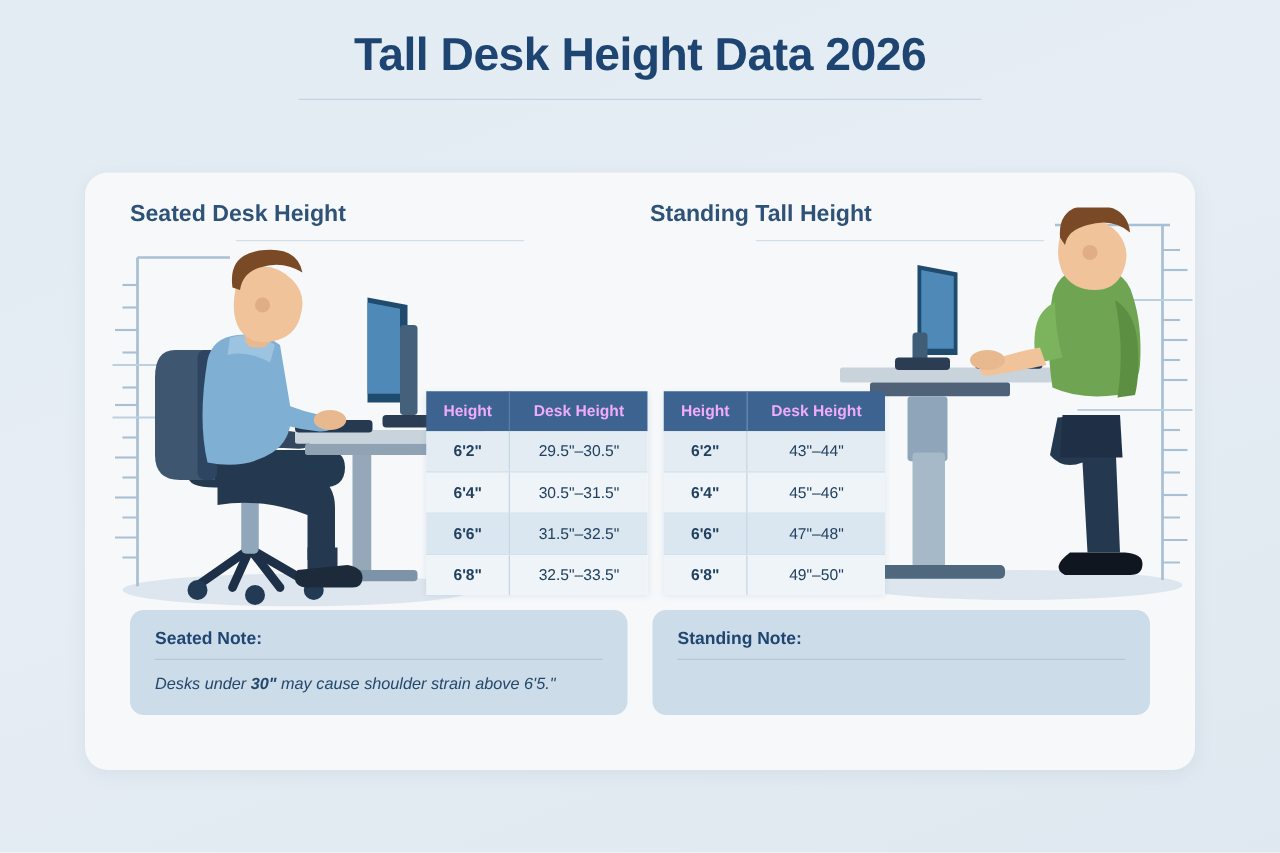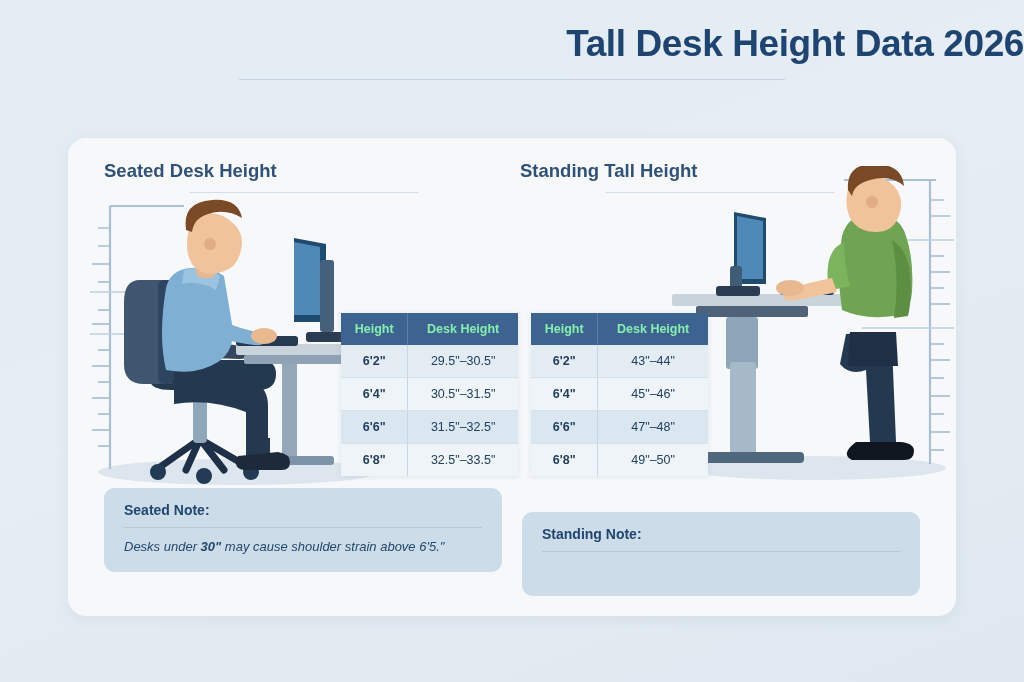--- a/index.html
+++ b/index.html
@@ -12,21 +12,21 @@
   }
 
   body {
     background: linear-gradient(160deg, #e3ecf3 0%, #e6edf4 45%, #dfe8f0 100%);
     position: relative;
   }
 
   
   #title-block {
     padding-top: 22px;
-    text-align: right;
+    text-align: center;
   }
 
   #page-title {
     font-size: 37px;
     font-weight: bold;
     color: #1e4572;
     letter-spacing: -0.4px;
     line-height: 1.18;
   }
 
@@ -94,21 +94,21 @@
     width: 177px;
     border-collapse: collapse;
     font-size: 12.5px;
     box-shadow: 0 1px 5px rgba(100,130,160,0.16);
   }
   #table-seated   { left: 273px; }
   #table-standing { left: 463px; }
 
   .data-table thead th {
     background: #3d6391;
-    color: #86efac;
+    color: #f0abfc;
     font-size: 12.5px;
     font-weight: bold;
     padding: 9px 6px 9px 6px;
     text-align: center;
     border-right: 1px solid #5a7da6;
   }
   .data-table thead th:last-child { border-right: none; }
 
   .data-table tbody td {
     padding: 9px 7px;
@@ -129,21 +129,21 @@
   .note-box {
     position: absolute;
     top: 350px;
     width: 398px;
     height: 84px;
     background: #ccdce8;
     border-radius: 11px;
     padding: 14px 20px 16px 20px;
   }
   #note-seated   { left: 36px; }
-  #note-standing { left: 454px; margin-top: 24px; }
+  #note-standing { left: 454px; }
 
   .note-title {
     font-size: 14px;
     font-weight: bold;
     color: #1f4570;
   }
   .note-rule {
     height: 1px;
     background: #b3c8d8;
     margin: 9px 0 0 0;

